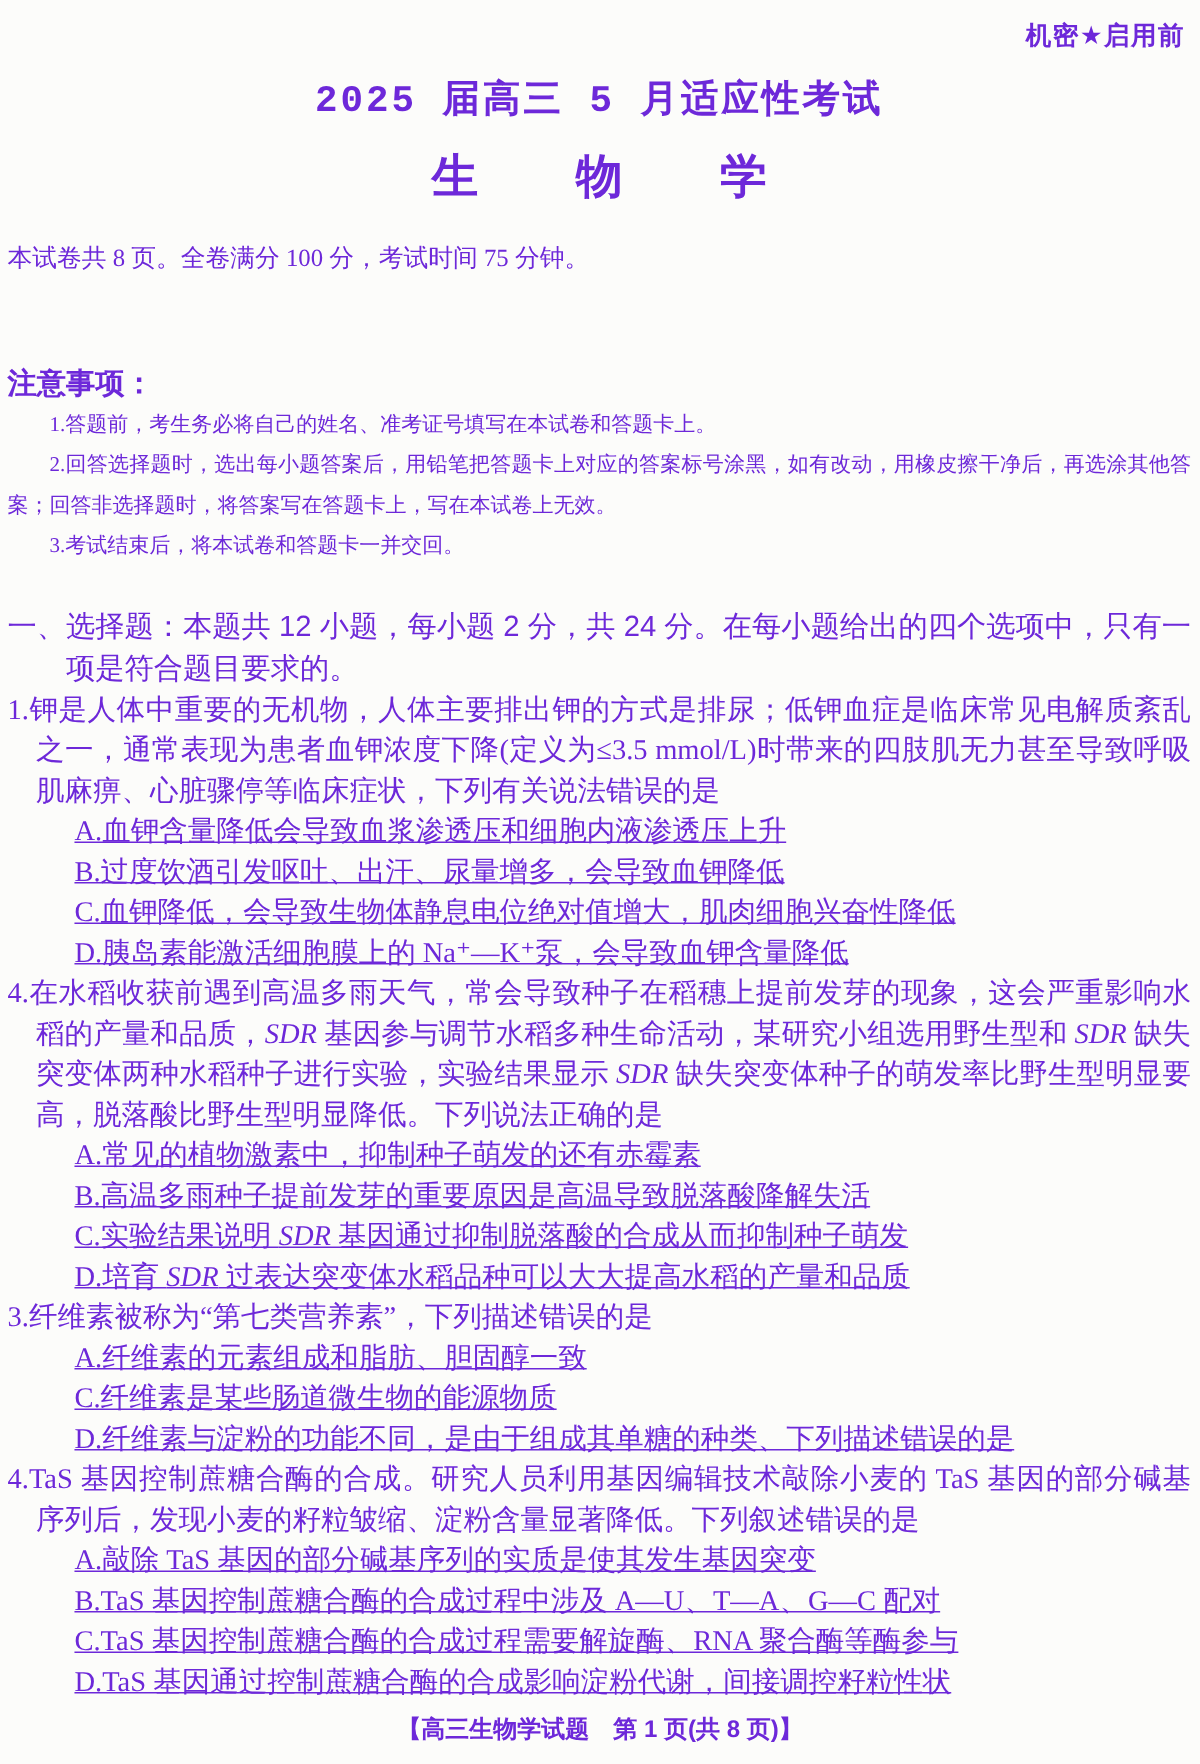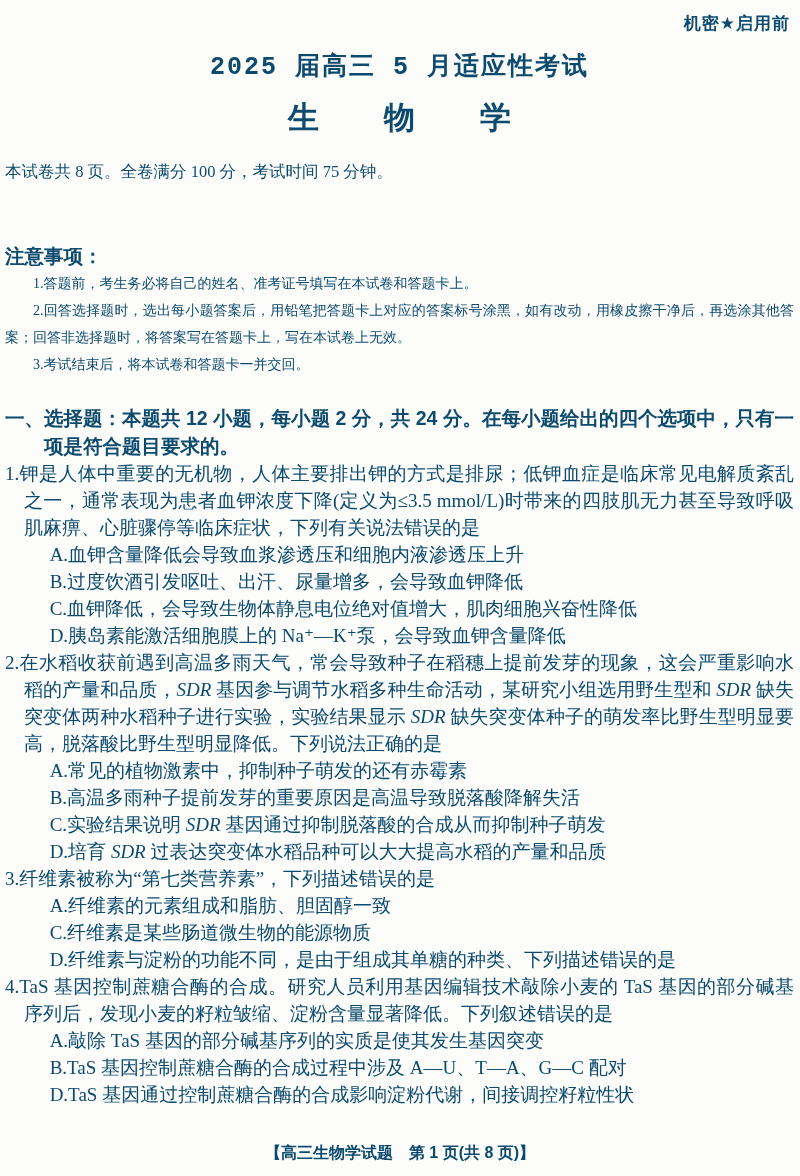--- a/index.html
+++ b/index.html
@@ -2,21 +2,21 @@
 <html><head>
 <meta charset="utf-8">
 <style>
   html, body { margin: 0; padding: 0; }
   .page {
     position: relative;
     width: 800px;
     height: 1176px;
     margin: 0 auto;
     background: #fcfcfa;
-    color: #0c4a6e;
+    color: #6d28d9;
     font-family: "Liberation Serif", "DejaVu Serif", serif;
     box-sizing: border-box;
     padding: 12px 6px 0 5px;
     overflow: hidden;
   }
   .secrecy {
     text-align: right;
     font-family: "Liberation Sans", "DejaVu Sans", sans-serif;
     font-weight: 700;
     font-size: 17px;
@@ -54,34 +54,34 @@
   }
   .notice-item {
     font-size: 14px;
     line-height: 27px;
     text-indent: 2em;
     text-align: justify;
   }
   .section-head {
     margin-top: 26px;
     font-family: "Liberation Sans", "DejaVu Sans", sans-serif;
-    font-weight: 700;
+    font-weight: 400;
     font-size: 19.5px;
     line-height: 28px;
     padding-left: 2em;
     text-indent: -2em;
     text-align: justify;
   }
   .question { font-size: 19px; line-height: 27px; }
   .q-text {
     padding-left: 1em;
     text-indent: -1em;
     text-align: justify;
   }
-  .q-option { padding-left: 2.35em; }
+  .q-option { padding-left: 2.35em; text-decoration: underline; }
   .footer {
     position: absolute;
     left: 0; right: 0; bottom: 12px;
     text-align: center;
     font-family: "Liberation Sans", "DejaVu Sans", sans-serif;
     font-weight: 600;
     font-size: 16px;
     margin-top: 41px;
   }
 </style>
@@ -111,38 +111,39 @@
 
     <div class="question">
       <div class="q-text">1.钾是人体中重要的无机物，人体主要排出钾的方式是排尿；低钾血症是临床常见电解质紊乱之一，通常表现为患者血钾浓度下降(定义为≤3.5 mmol/L)时带来的四肢肌无力甚至导致呼吸肌麻痹、心脏骤停等临床症状，下列有关说法错误的是</div>
       <div class="q-option">A.血钾含量降低会导致血浆渗透压和细胞内液渗透压上升</div>
       <div class="q-option">B.过度饮酒引发呕吐、出汗、尿量增多，会导致血钾降低</div>
       <div class="q-option">C.血钾降低，会导致生物体静息电位绝对值增大，肌肉细胞兴奋性降低</div>
       <div class="q-option">D.胰岛素能激活细胞膜上的 Na⁺—K⁺泵，会导致血钾含量降低</div>
     </div>
 
     <div class="question">
-      <div class="q-text"><span>2.在水稻收获前遇到高温多雨天气，常会导致种子在稻穗上提前发芽的现象，这会严重影响水稻的产量和品质，</span><span style="font-style: italic;">SDR</span><span> 基因参与调节水稻多种生命活动，某研究小组选用野生型和 </span><span style="font-style: italic;">SDR</span><span> 缺失突变体两种水稻种子进行实验，实验结果显示 </span><span style="font-style: italic;">SDR</span><span> 缺失突变体种子的萌发率比野生型明显要高，脱落酸比野生型明显降低。下列说法正确的是</span></div>
+      <div class="q-text"><span>4.在水稻收获前遇到高温多雨天气，常会导致种子在稻穗上提前发芽的现象，这会严重影响水稻的产量和品质，</span><span style="font-style: italic;">SDR</span><span> 基因参与调节水稻多种生命活动，某研究小组选用野生型和 </span><span style="font-style: italic;">SDR</span><span> 缺失突变体两种水稻种子进行实验，实验结果显示 </span><span style="font-style: italic;">SDR</span><span> 缺失突变体种子的萌发率比野生型明显要高，脱落酸比野生型明显降低。下列说法正确的是</span></div>
       <div class="q-option">A.常见的植物激素中，抑制种子萌发的还有赤霉素</div>
       <div class="q-option">B.高温多雨种子提前发芽的重要原因是高温导致脱落酸降解失活</div>
       <div class="q-option"><span>C.实验结果说明 </span><span style="font-style: italic;">SDR</span><span> 基因通过抑制脱落酸的合成从而抑制种子萌发</span></div>
       <div class="q-option"><span>D.培育 </span><span style="font-style: italic;">SDR</span><span> 过表达突变体水稻品种可以大大提高水稻的产量和品质</span></div>
     </div>
 
     <div class="question">
       <div class="q-text">3.纤维素被称为“第七类营养素”，下列描述错误的是</div>
       <div class="q-option">A.纤维素的元素组成和脂肪、胆固醇一致</div>
       <div class="q-option">C.纤维素是某些肠道微生物的能源物质</div>
       <div class="q-option">D.纤维素与淀粉的功能不同，是由于组成其单糖的种类、下列描述错误的是</div>
     </div>
 
     <div class="question">
       <div class="q-text">4.TaS 基因控制蔗糖合酶的合成。研究人员利用基因编辑技术敲除小麦的 TaS 基因的部分碱基序列后，发现小麦的籽粒皱缩、淀粉含量显著降低。下列叙述错误的是</div>
       <div class="q-option">A.敲除 TaS 基因的部分碱基序列的实质是使其发生基因突变</div>
       <div class="q-option">B.TaS 基因控制蔗糖合酶的合成过程中涉及 A—U、T—A、G—C 配对</div>
+      <div class="q-option">C.TaS 基因控制蔗糖合酶的合成过程需要解旋酶、RNA 聚合酶等酶参与</div>
       <div class="q-option">D.TaS 基因通过控制蔗糖合酶的合成影响淀粉代谢，间接调控籽粒性状</div>
     </div>
 
   </div>
 
   <div class="footer">【高三生物学试题　第 1 页(共 8 页)】</div>
 
 </div>
 
 </body></html>

